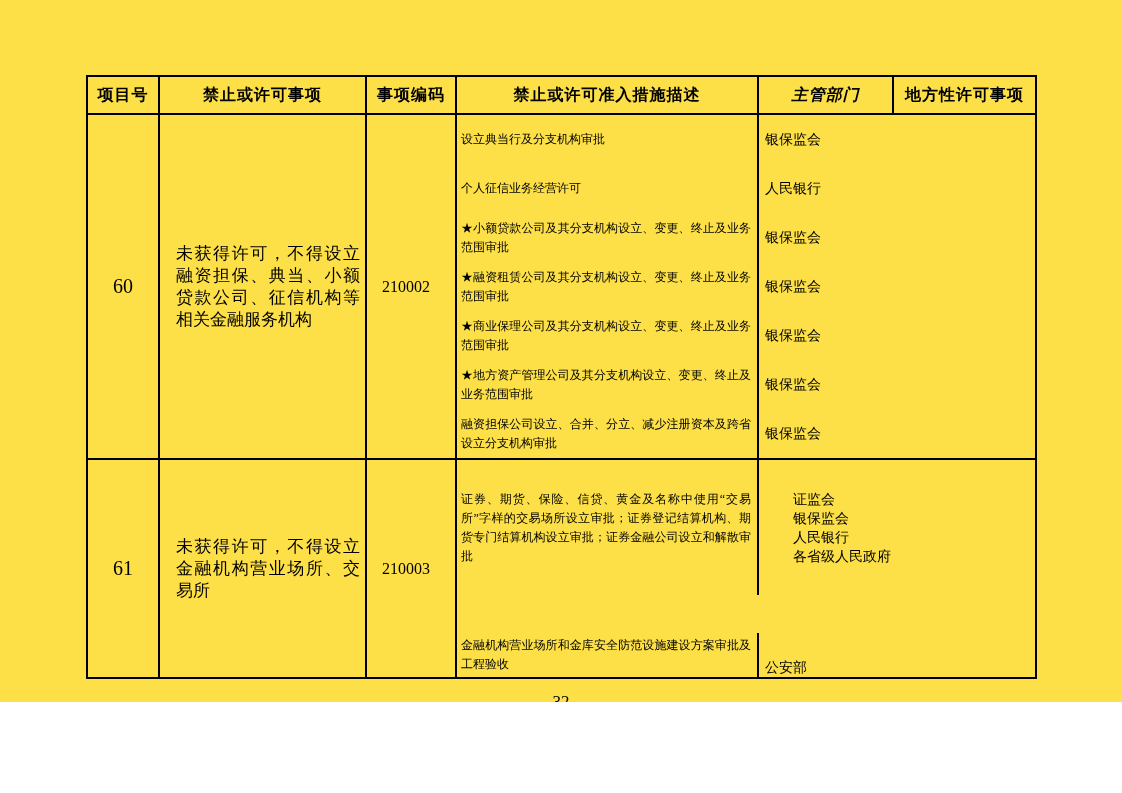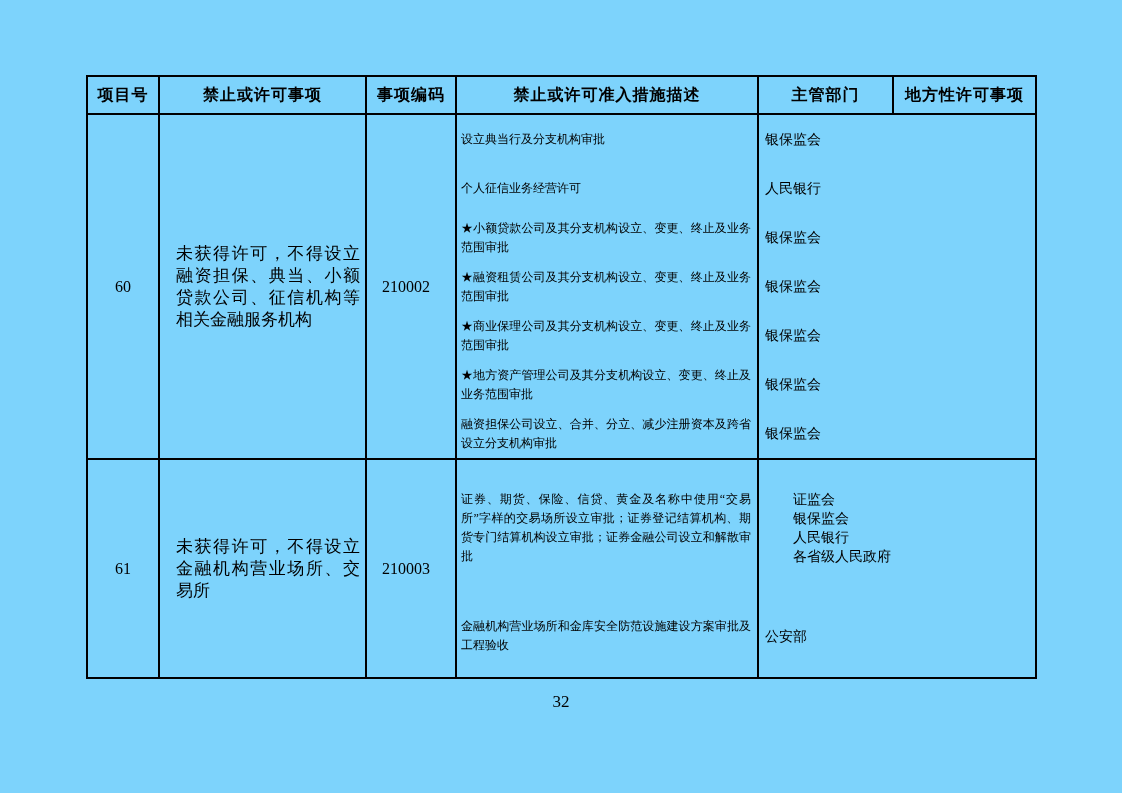--- a/index.html
+++ b/index.html
@@ -5,22 +5,22 @@
   html, body {
     margin: 0;
     padding: 0;
     background: #ffffff;
     font-family: "Liberation Serif", "DejaVu Serif", serif;
     color: #000000;
   }
   .page {
     position: relative;
     width: 1122px;
-    height: 793px;
-    background: #7dd3fc;
+    height: 702px;
+    background: #fde047;
     overflow: hidden;
   }
   .doc-table {
     position: absolute;
     left: 86px;
     top: 75px;
     width: 951px;
     border: 2px solid #000;
     box-sizing: border-box;
     display: flex;
@@ -40,40 +40,40 @@
     justify-content: center;
     box-sizing: border-box;
     border-right: 2px solid #000;
     letter-spacing: 1px;
     white-space: nowrap;
   }
   .c1 { width: 72px; }
   .c2 { width: 207px; }
   .c3 { width: 90px; }
   .c4 { width: 302px; }
-  .c5 { width: 135px; }
+  .c5 { width: 135px; font-style: italic; }
   .c6 { flex: 1; border-right: none !important; }
   .trow {
     display: flex;
     border-bottom: 2px solid #000;
     box-sizing: border-box;
   }
   .trow:last-child { border-bottom: none; }
   .row-0 { height: 345px; }
   .row-1 { height: 217px; }
   .td {
     box-sizing: border-box;
     border-right: 2px solid #000;
     display: flex;
     flex-direction: column;
     justify-content: center;
   }
   .td-id {
     align-items: center;
-    font-size: 16px;
+    font-size: 20px;
   }
   .td-item {
     font-size: 17px;
     line-height: 22px;
     padding: 4px 5px 4px 16px;
     text-align: justify;
   }
   .td-code {
     font-size: 16px;
     padding-left: 15px;
@@ -111,21 +111,21 @@
     flex: 1;
     box-sizing: border-box;
     font-size: 14px;
     line-height: 19px;
     display: flex;
     flex-direction: column;
     justify-content: center;
     padding-left: 6px;
   }
   .row-1 .measure-row:nth-child(1) { flex: 1.65; gap: 28px; }
-  .row-1 .measure-row:nth-child(2) { flex: 1; }
+  .row-1 .measure-row:nth-child(2) { flex: 1; align-items: flex-end; }
   .td-local {
     border-right: none;
   }
   .page-number {
     position: absolute;
     top: 692px;
     left: 0;
     width: 100%;
     text-align: center;
     font-size: 17px;

